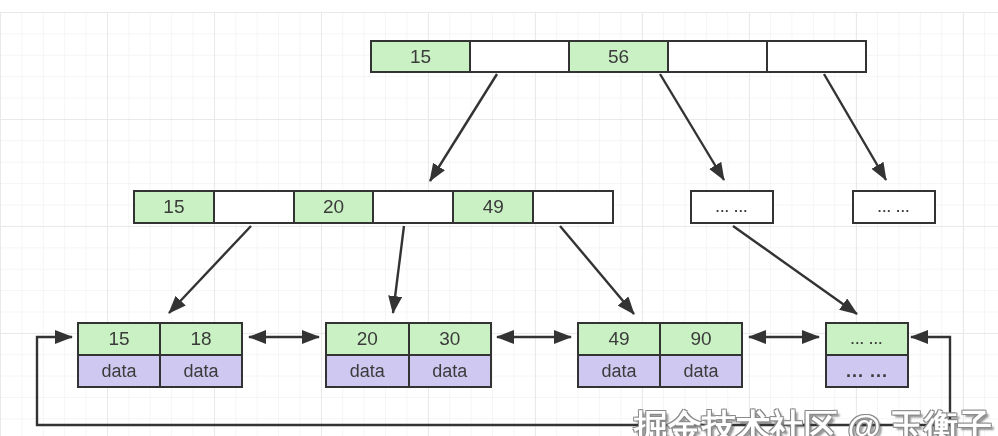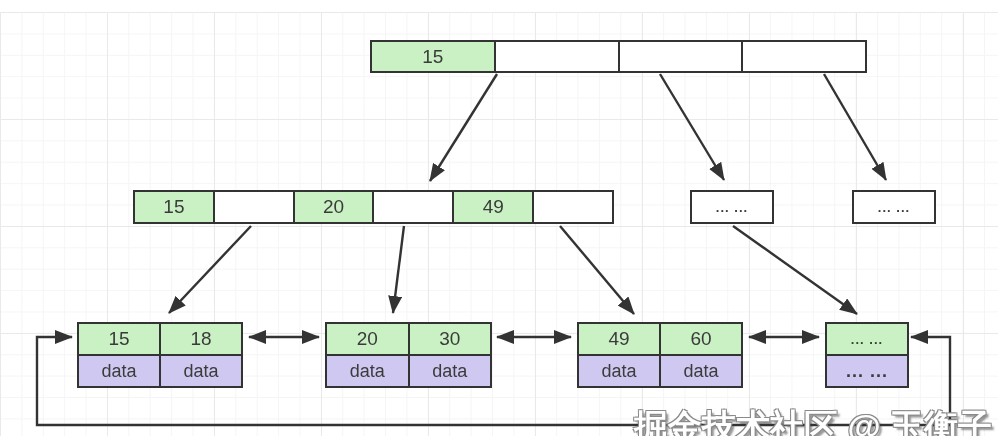--- a/index.html
+++ b/index.html
@@ -87,20 +87,21 @@
     <line x1="249" y1="325" x2="319" y2="325" marker-start="url(#ah)" marker-end="url(#ah)"></line>
     <line x1="497" y1="325" x2="571" y2="325" marker-start="url(#ah)" marker-end="url(#ah)"></line>
     <line x1="749" y1="325" x2="819" y2="325" marker-start="url(#ah)" marker-end="url(#ah)"></line>
 
     <path class="link" d="M 911,325 L 950,325 L 950,413 L 37,413 L 37,325 L 72,325" marker-start="url(#ah)" marker-end="url(#ah)"></path>
   </svg>
 
   <div class="node" style="left:370px; top:28px; width:497px; height:33px;">
     <div class="cell key">15</div>
     <div class="cell"></div>
+    <div class="cell key">56</div>
     <div class="cell"></div>
     <div class="cell"></div>
   </div>
 
   <div class="node" style="left:133px; top:178px; width:481px; height:34px;">
     <div class="cell key">15</div>
     <div class="cell"></div>
     <div class="cell key">20</div>
     <div class="cell"></div>
     <div class="cell key">49</div>
@@ -132,21 +133,21 @@
     </div>
     <div class="row data">
       <div class="cell">data</div>
       <div class="cell">data</div>
     </div>
   </div>
 
   <div class="leaf" style="left:577px; top:310px; width:166px; height:66px;">
     <div class="row keys">
       <div class="cell">49</div>
-      <div class="cell">60</div>
+      <div class="cell">90</div>
     </div>
     <div class="row data">
       <div class="cell">data</div>
       <div class="cell">data</div>
     </div>
   </div>
 
   <div class="leaf" style="left:825px; top:310px; width:84px; height:66px;">
     <div class="row keys">
       <div class="cell dots">... ...</div>

